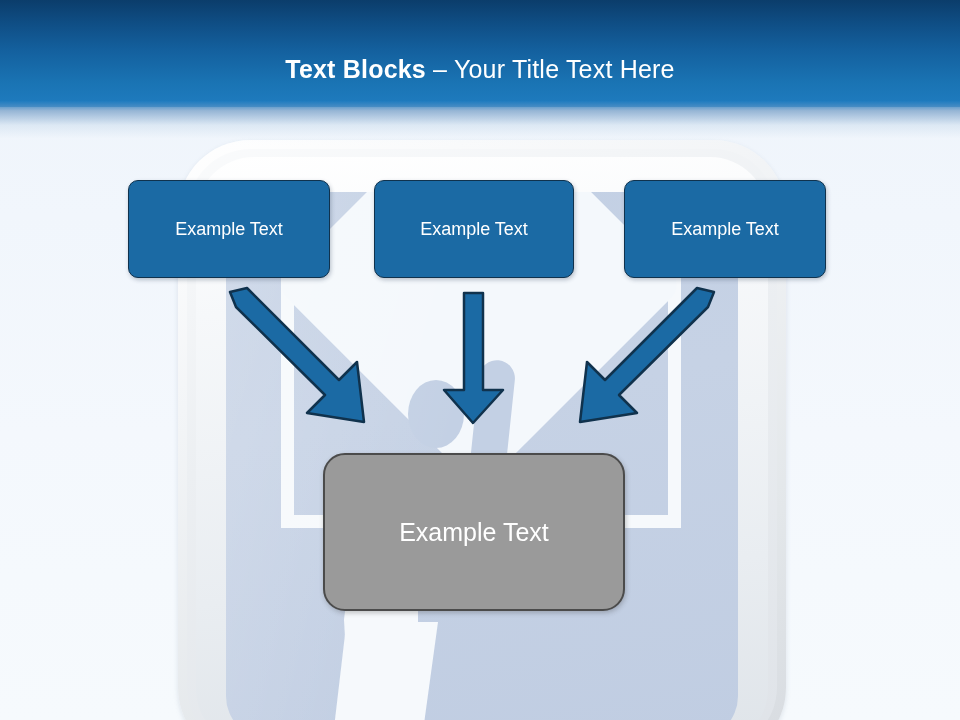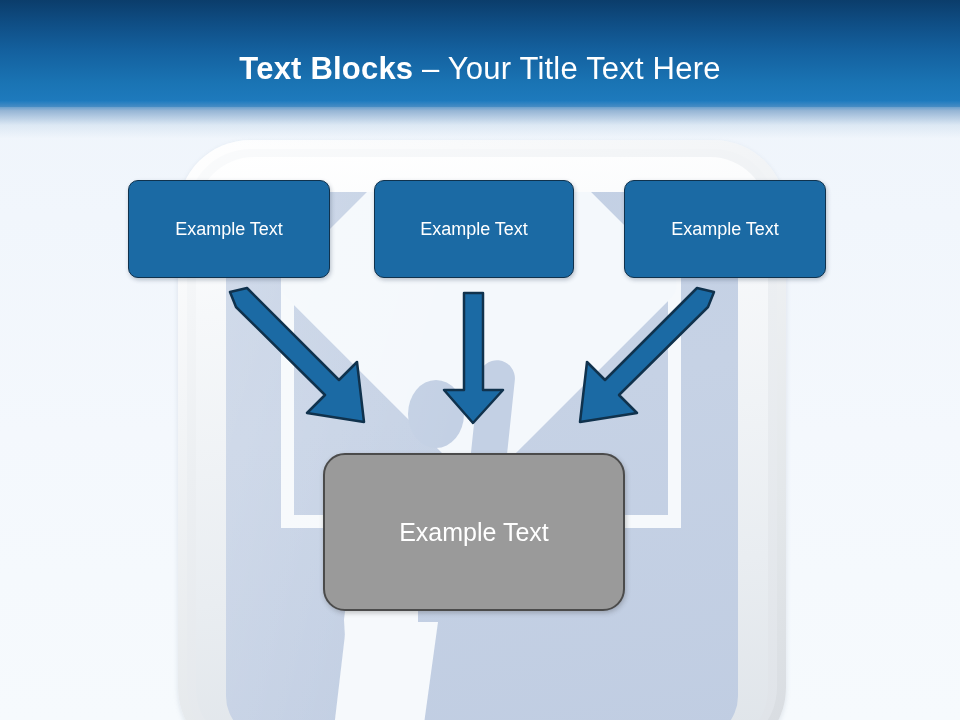--- a/index.html
+++ b/index.html
@@ -52,21 +52,21 @@
         rgba(205,222,238,0.55) 55%,
         rgba(240,246,252,0.15) 85%,
         rgba(255,255,255,0) 100%);
   }
   .header-title {
     position: absolute;
     left: 0; top: 50px;
     width: 960px;
     text-align: center;
     color: #ffffff;
-    font-size: 31px;
+    font-size: 25px;
     letter-spacing: 0.2px;
     line-height: 38px;
     white-space: nowrap;
   }
   .header-title .bold { font-weight: bold; }
   .header-title .light { font-weight: normal; }
 
   
   .watermark {
     position: absolute;

